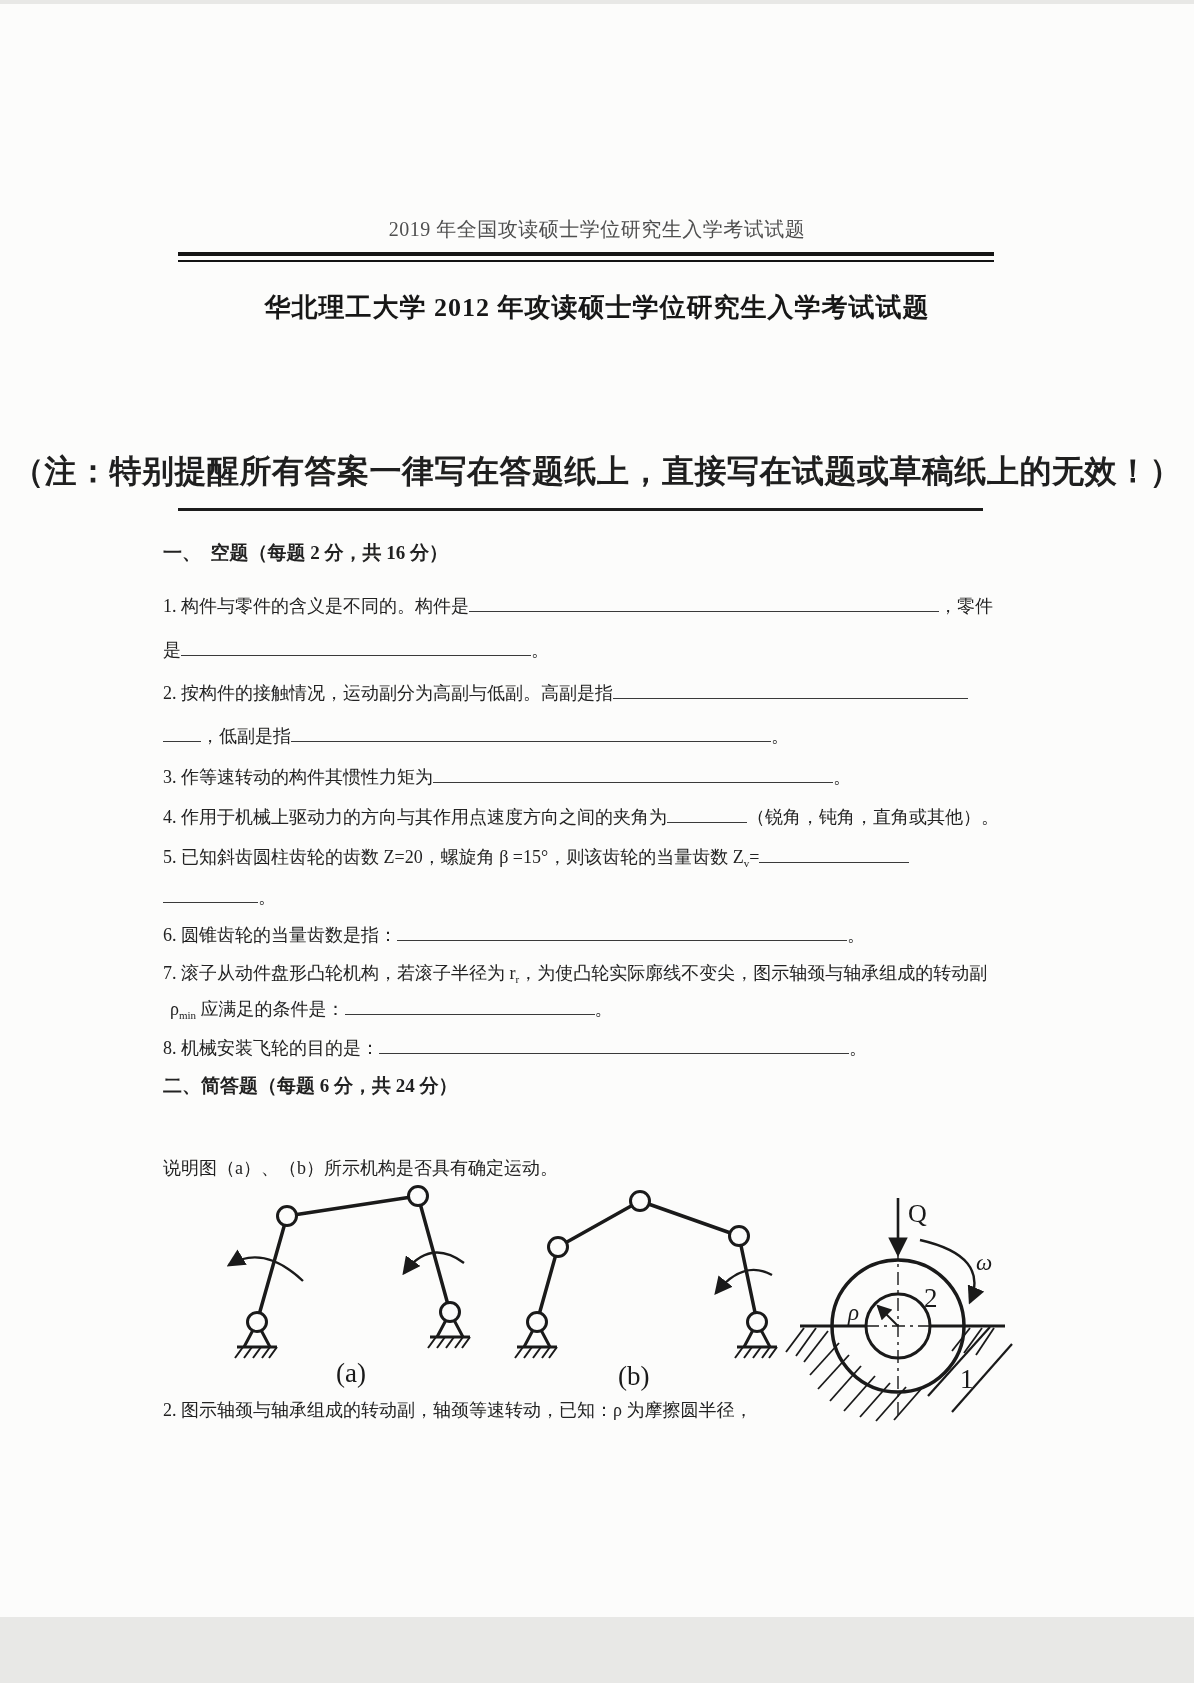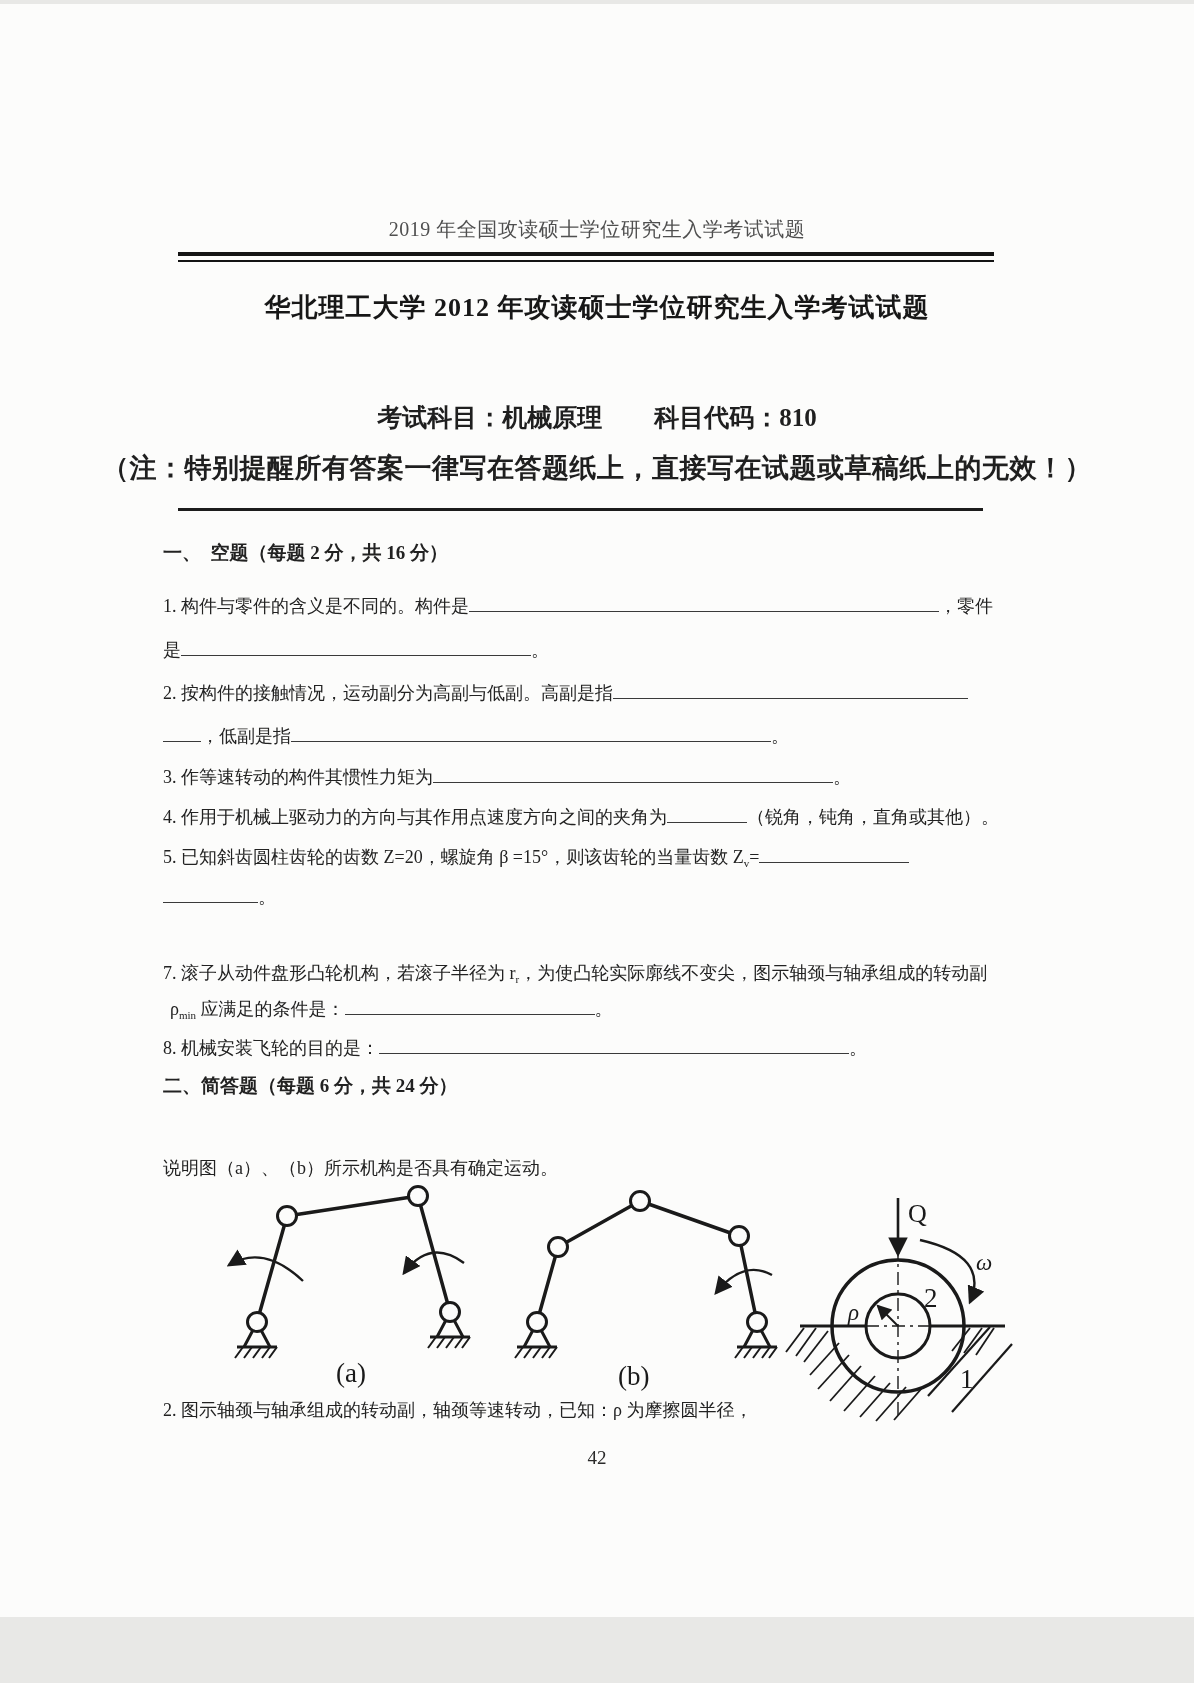--- a/index.html
+++ b/index.html
@@ -12,21 +12,21 @@
   .abs{position:absolute; white-space:pre;}
   .center{left:0; width:100%; text-align:center;}
   .hdr{top:212px; font-size:20px; color:#4f4f4f; letter-spacing:0.5px;}
   .double-rule{
     position:absolute; top:248px; left:178px; width:816px; height:4px;
     border-top:4px solid #141414; border-bottom:2px solid #141414;
   }
   .title{top:286px; font-size:26px; font-weight:700; letter-spacing:1px; color:#171717;}
   .subject{top:397px; font-size:25px; font-weight:700;}
   .subject .gap{display:inline-block; width:52px;}
-  .note{top:446px; font-size:27px; font-weight:700; letter-spacing:0.5px;}
+  .note{top:446px; font-size:32px; font-weight:700; letter-spacing:0.5px;}
   .rule{
     position:absolute; top:504px; left:178px; width:805px; height:0;
     border-top:3px solid #1c1c1c;
   }
   .bl{position:absolute; left:163px; font-size:18px; line-height:26px; white-space:pre; color:#222;}
   .sec{font-weight:700; font-size:19px;}
   .blank{
     display:inline-block; height:3px;
     border-bottom:1.6px solid #3a3a3a;
   }
@@ -37,40 +37,40 @@
 </style>
 </head>
 <body>
 
 <div class="page">
 
   <div class="abs center hdr">2019 年全国攻读硕士学位研究生入学考试试题</div>
   <div class="double-rule"></div>
   <div class="abs center title">华北理工大学 2012 年攻读硕士学位研究生入学考试试题</div>
 
-  <div class="abs center subject"><span>考试科目：机械原理</span><span class="gap"></span><span>科目代码：810</span></div>
 
   <div class="abs center note">（注：特别提醒所有答案一律写在答题纸上，直接写在试题或草稿纸上的无效！）</div>
   <div class="rule"></div>
 
   <div class="bl sec" style="top:536px">一、  空题（每题 2 分，共 16 分）</div>
 
   <div class="bl" style="top:589px"><span>1. 构件与零件的含义是不同的。构件是</span><span class="blank" style="width:470px"></span><span>，零件</span></div>
   <div class="bl" style="top:633px"><span>是</span><span class="blank" style="width:350px"></span><span>。</span></div>
 
   <div class="bl" style="top:676px"><span>2. 按构件的接触情况，运动副分为高副与低副。高副是指</span><span class="blank" style="width:355px"></span></div>
   <div class="bl" style="top:719px"><span class="blank" style="width:38px"></span><span>，低副是指</span><span class="blank" style="width:480px"></span><span>。</span></div>
 
   <div class="bl" style="top:760px"><span>3. 作等速转动的构件其惯性力矩为</span><span class="blank" style="width:400px"></span><span>。</span></div>
 
   <div class="bl" style="top:800px"><span>4. 作用于机械上驱动力的方向与其作用点速度方向之间的夹角为</span><span class="blank" style="width:80px"></span><span>（锐角，钝角，直角或其他）。</span></div>
 
   <div class="bl" style="top:840px"><span>5. 已知斜齿圆柱齿轮的齿数 Z=20，螺旋角 β =15°，则该齿轮的当量齿数 Z</span><sub class="s">v</sub><span>=</span><span class="blank" style="width:150px"></span></div>
   <div class="bl" style="top:880px"><span class="blank" style="width:95px"></span><span>。</span></div>
 
+  <div class="bl" style="top:918px"><span>6. 圆锥齿轮的当量齿数是指：</span><span class="blank" style="width:450px"></span><span>。</span></div>
 
   <div class="bl" style="top:956px"><span>7. 滚子从动件盘形凸轮机构，若滚子半径为 r</span><sub class="s">r</sub><span>，为使凸轮实际廓线不变尖，图示轴颈与轴承组成的转动副</span></div>
   <div class="bl" style="top:992px; left:170px"><span>ρ</span><sub class="s">min</sub><span> 应满足的条件是：</span><span class="blank" style="width:250px"></span><span>。</span></div>
 
   <div class="bl" style="top:1031px"><span>8. 机械安装飞轮的目的是：</span><span class="blank" style="width:470px"></span><span>。</span></div>
 
   <div class="bl sec" style="top:1069px">二、简答题（每题 6 分，共 24 分）</div>
 
   <div class="bl" style="top:1151px">说明图（a）、（b）所示机构是否具有确定运动。</div>
 
@@ -147,15 +147,14 @@
 
       <path d="M898 1322 L878 1302" stroke-width="2" marker-end="url(#arw)"></path>
       <text x="848" y="1316" font-size="23" class="it" stroke="none">ρ</text>
       <text x="924" y="1303" font-size="27" stroke="none">2</text>
       <text x="960" y="1384" font-size="27" stroke="none">1</text>
     </g>
   </svg>
 
   <div class="bl" style="top:1393px">2. 图示轴颈与轴承组成的转动副，轴颈等速转动，已知：ρ 为摩擦圆半径，</div>
 
-  <div class="abs center pagenum">42</div>
 
 </div>
 
 </body></html>

